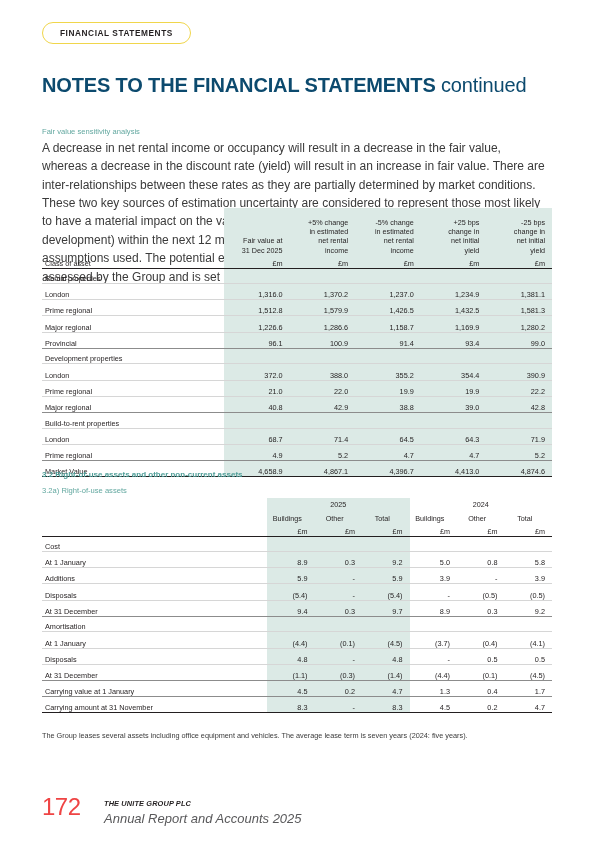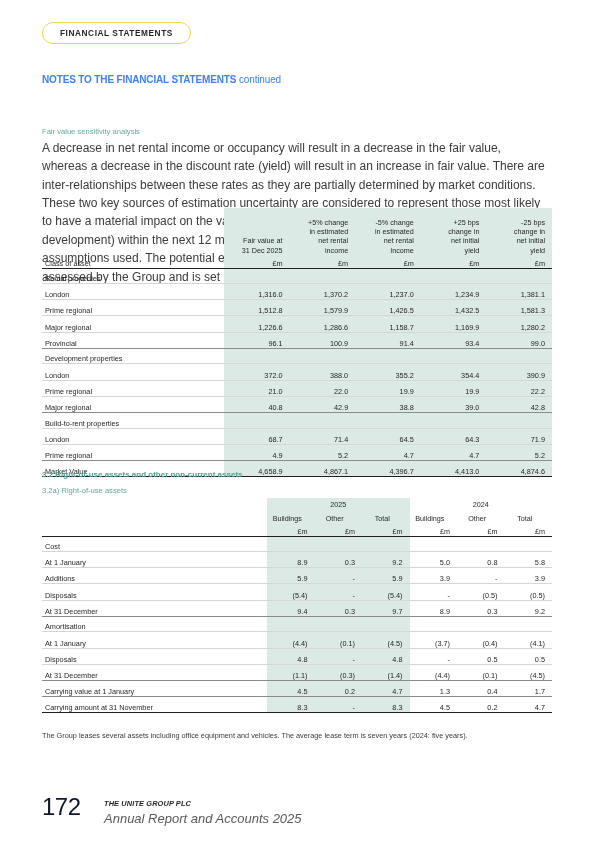--- a/index.html
+++ b/index.html
@@ -36,24 +36,24 @@
     font-weight: bold;
     letter-spacing: 0.55px;
     color: #231f20;
     line-height: 1;
   }
 
   .page-title {
     position: absolute;
     left: 42px;
     top: 74px;
-    font-size: 10px;
+    font-size: 20px;
     font-weight: bold;
     letter-spacing: -0.15px;
-    color: #3b82f6;
+    color: #0c4a6e;
   }
   .page-title .cont {
     font-weight: normal;
   }
 
   
   .teal-sub {
     position: absolute;
     left: 42px;
     font-size: 7.6px;
@@ -98,21 +98,21 @@
   
   .footer {
     position: absolute;
     left: 42px;
     top: 795px;
     display: flex;
     align-items: flex-start;
   }
   .folio {
     font-size: 24px;
-    color: #0f172a;
+    color: #ef4444;
     font-weight: normal;
     line-height: 1;
     width: 62px;
     letter-spacing: -0.5px;
   }
   .foot-lines {
     padding-top: 4px;
     font-style: italic;
   }
   .foot-1 {

